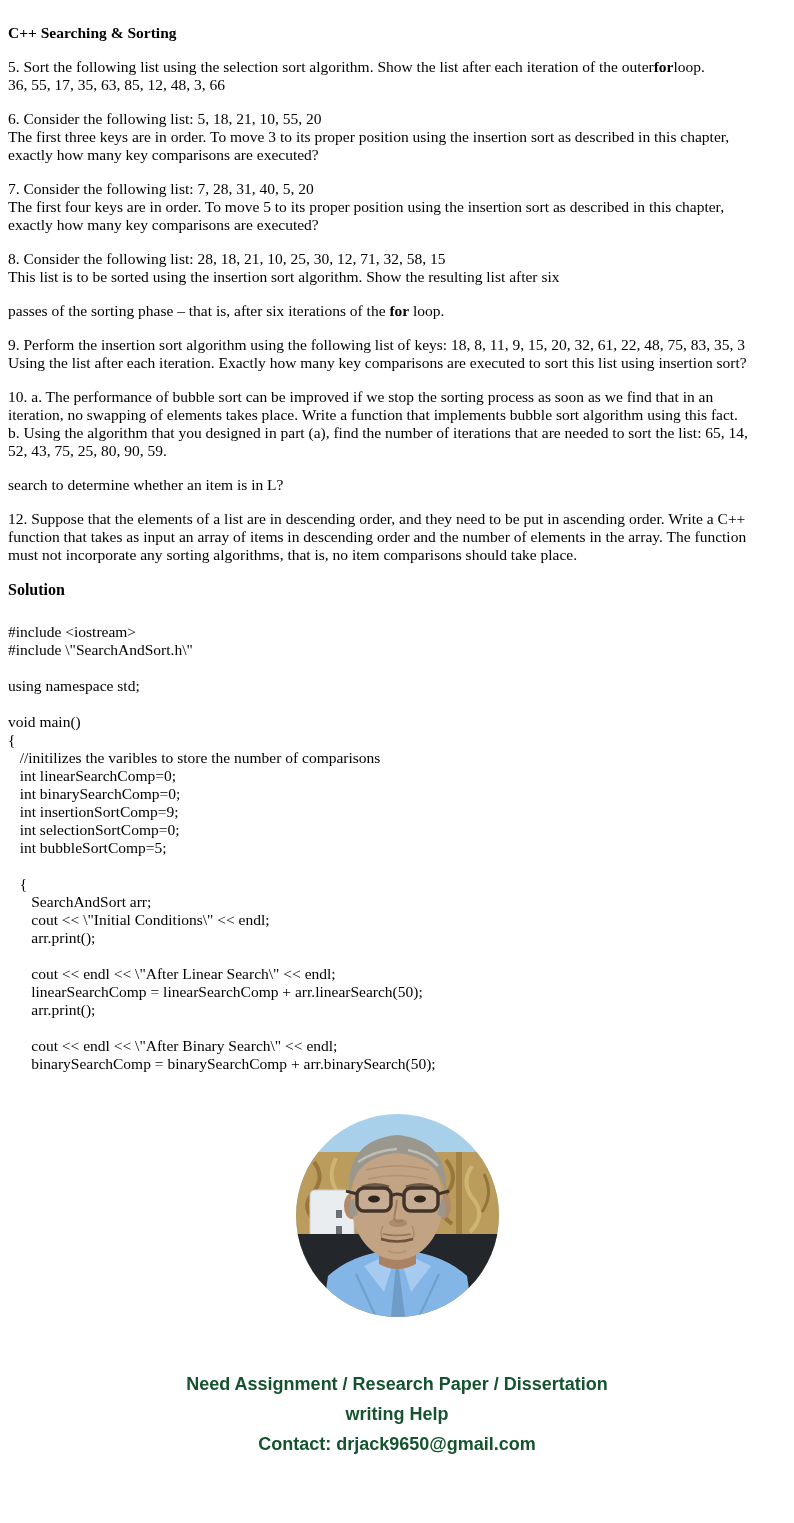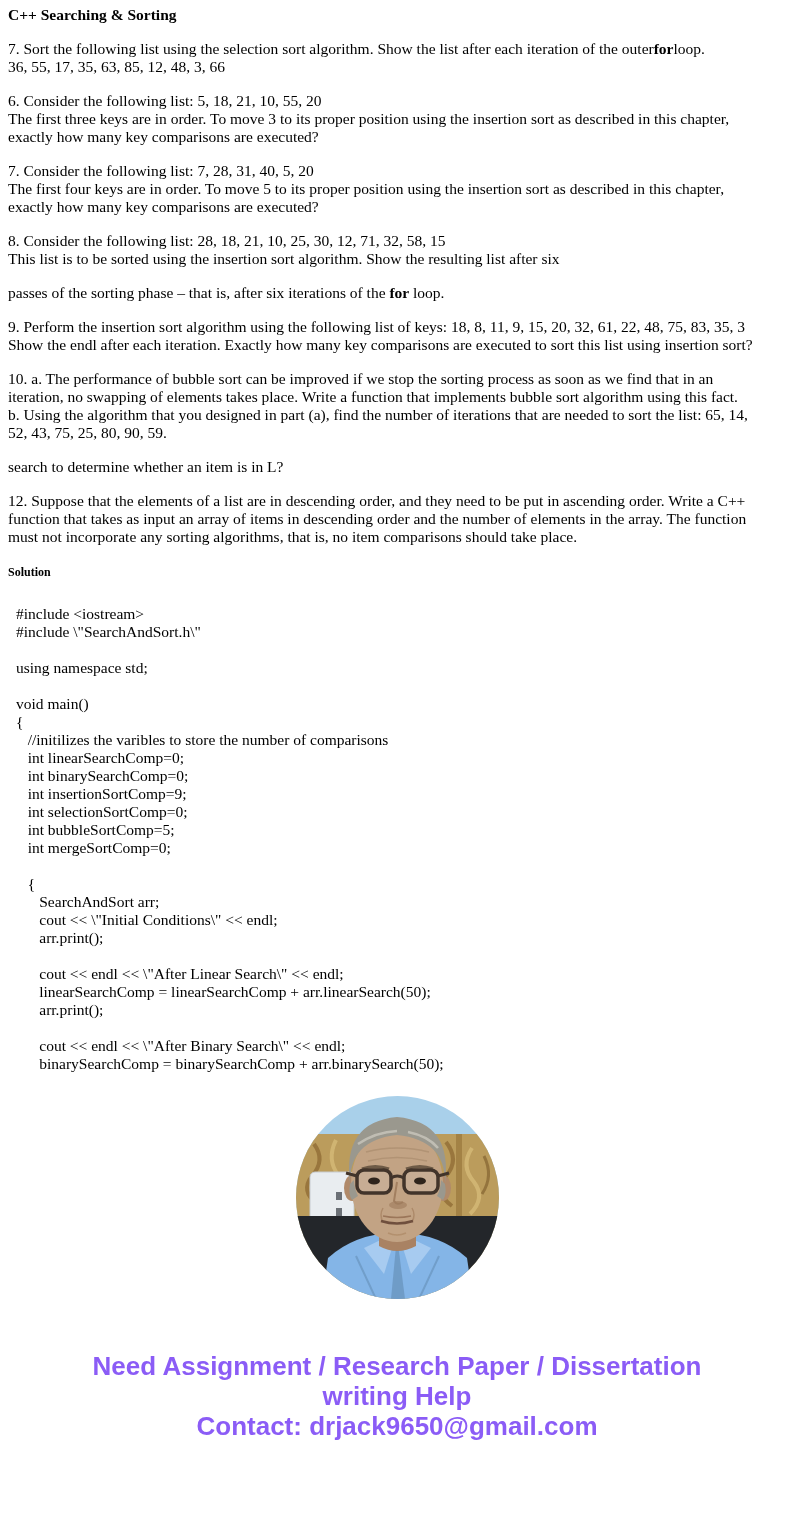--- a/index.html
+++ b/index.html
@@ -1,48 +1,48 @@
 <!DOCTYPE html>
 <html><head>
 <meta charset="utf-8">
 <style>
   html,body { margin:0; padding:0; }
   body {
     width:794px; height:1523px; background:#ffffff; overflow:hidden;
     font-family:"Liberation Serif", serif; font-size:15.5px; color:#000;
   }
-  .doc { padding:6px 8px 0 8px; }
+  .doc { padding:24px 8px 0 8px; }
   .para { margin:0 0 16px 0; }
   .line { line-height:18px; white-space:pre-wrap; min-height:18px; }
   .b { font-weight:bold; }
   .title-line { font-weight:bold; line-height:18px; }
   .solution-heading {
-    font-weight:bold; font-size:12px; line-height:20px;
+    font-weight:bold; font-size:16px; line-height:20px;
     margin:0 0 23px 0;
   }
   .code-block { height:475px; overflow:hidden; }
-  .cl { line-height:18px; min-height:18px; white-space:pre;margin-left:8px; }
+  .cl { line-height:18px; min-height:18px; white-space:pre; }
   .photo-wrap { width:203px; height:203px; margin:16px auto 0 auto; }
   .footer {
     margin-top:52px; text-align:center;
     font-family:"Liberation Sans", sans-serif; font-weight:bold;
-    font-size:26px; line-height:30px; color:#8b5cf6;
+    font-size:18px; line-height:30px; color:#14532d;
   }
 </style>
 </head>
 <body>
 
 <div class="doc">
 
   <div class="para">
     <div class="title-line">C++ Searching &amp; Sorting</div>
   </div>
 
   <div class="para">
-    <div class="line"><span>7. Sort the following list using the selection sort algorithm. Show the list after each iteration of the outer</span><span class="b">for</span><span>loop.</span></div>
+    <div class="line"><span>5. Sort the following list using the selection sort algorithm. Show the list after each iteration of the outer</span><span class="b">for</span><span>loop.</span></div>
     <div class="line">36, 55, 17, 35, 63, 85, 12, 48, 3, 66</div>
   </div>
 
   <div class="para">
     <div class="line">6. Consider the following list: 5, 18, 21, 10, 55, 20</div>
     <div class="line">The first three keys are in order. To move 3 to its proper position using the insertion sort as described in this chapter,</div>
     <div class="line">exactly how many key comparisons are executed?</div>
   </div>
 
   <div class="para">
@@ -55,21 +55,21 @@
     <div class="line">8. Consider the following list: 28, 18, 21, 10, 25, 30, 12, 71, 32, 58, 15</div>
     <div class="line">This list is to be sorted using the insertion sort algorithm. Show the resulting list after six</div>
   </div>
 
   <div class="para">
     <div class="line"><span>passes of the sorting phase – that is, after six iterations of the </span><span class="b">for</span><span> loop.</span></div>
   </div>
 
   <div class="para">
     <div class="line">9. Perform the insertion sort algorithm using the following list of keys: 18, 8, 11, 9, 15, 20, 32, 61, 22, 48, 75, 83, 35, 3</div>
-    <div class="line">Show the endl after each iteration. Exactly how many key comparisons are executed to sort this list using insertion sort?</div>
+    <div class="line">Using the list after each iteration. Exactly how many key comparisons are executed to sort this list using insertion sort?</div>
   </div>
 
   <div class="para">
     <div class="line">10. a. The performance of bubble sort can be improved if we stop the sorting process as soon as we find that in an</div>
     <div class="line">iteration, no swapping of elements takes place. Write a function that implements bubble sort algorithm using this fact.</div>
     <div class="line">b. Using the algorithm that you designed in part (a), find the number of iterations that are needed to sort the list: 65, 14,</div>
     <div class="line">52, 43, 75, 25, 80, 90, 59.</div>
   </div>
 
   <div class="para">
@@ -91,21 +91,20 @@
     <div class="cl">using namespace std;</div>
     <div class="cl"></div>
     <div class="cl">void main()</div>
     <div class="cl">{</div>
     <div class="cl">   //initilizes the varibles to store the number of comparisons</div>
     <div class="cl">   int linearSearchComp=0;</div>
     <div class="cl">   int binarySearchComp=0;</div>
     <div class="cl">   int insertionSortComp=9;</div>
     <div class="cl">   int selectionSortComp=0;</div>
     <div class="cl">   int bubbleSortComp=5;</div>
-    <div class="cl">   int mergeSortComp=0;</div>
     <div class="cl"></div>
     <div class="cl">   {</div>
     <div class="cl">      SearchAndSort arr;</div>
     <div class="cl">      cout &lt;&lt; \"Initial Conditions\" &lt;&lt; endl;</div>
     <div class="cl">      arr.print();</div>
     <div class="cl"></div>
     <div class="cl">      cout &lt;&lt; endl &lt;&lt; \"After Linear Search\" &lt;&lt; endl;</div>
     <div class="cl">      linearSearchComp = linearSearchComp + arr.linearSearch(50);</div>
     <div class="cl">      arr.print();</div>
     <div class="cl"></div>

